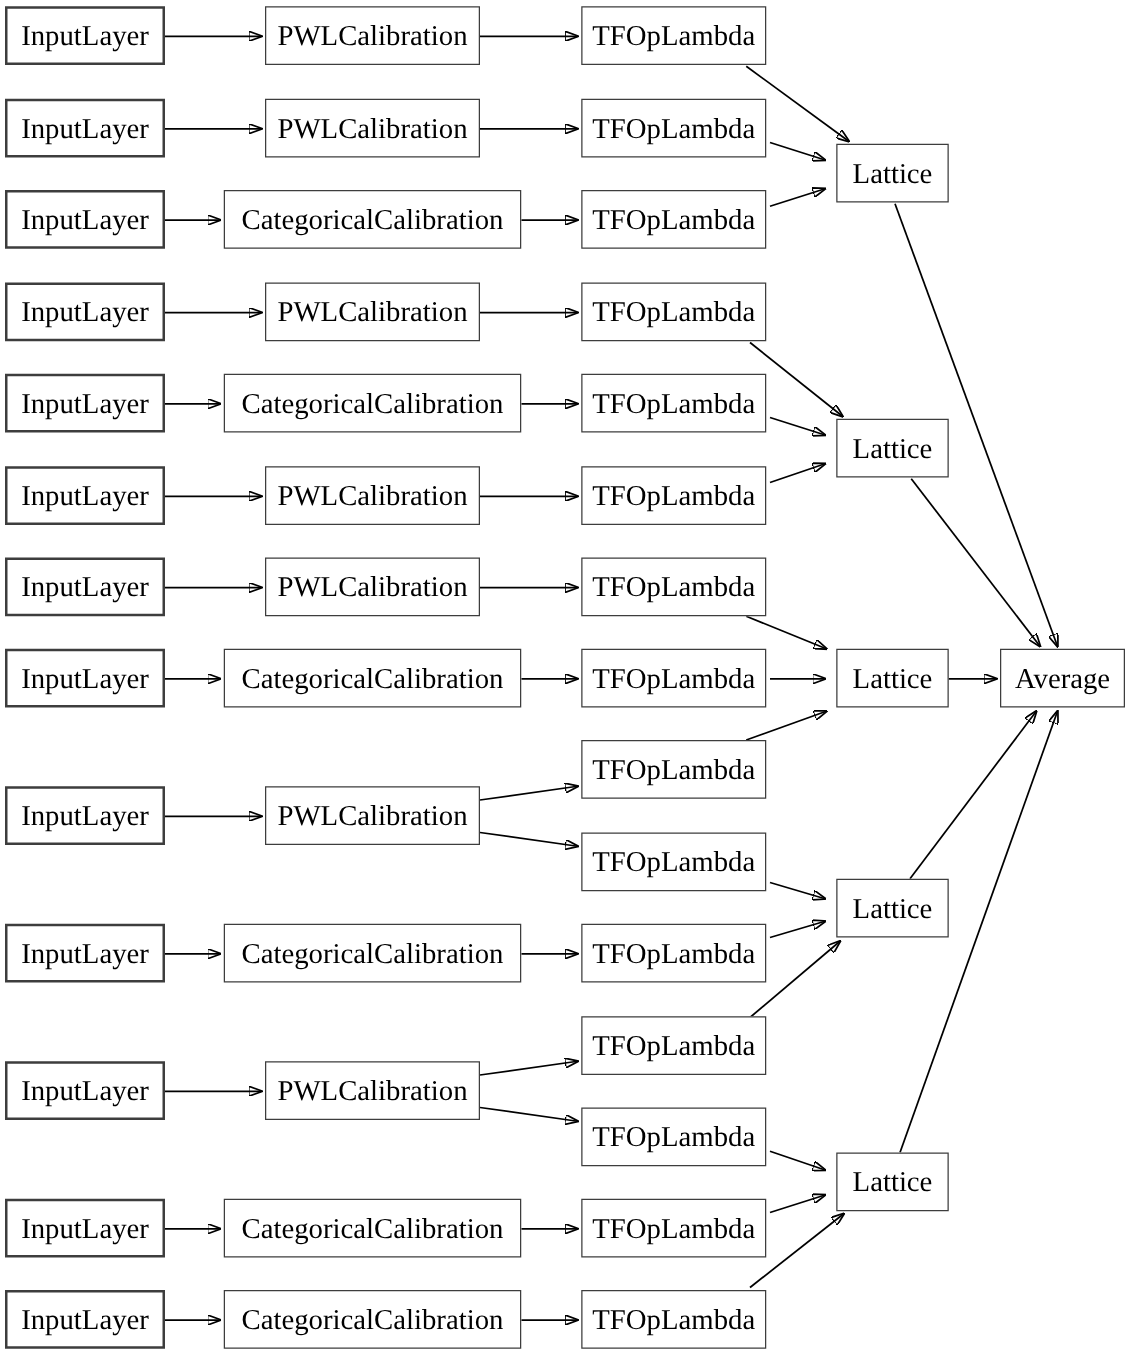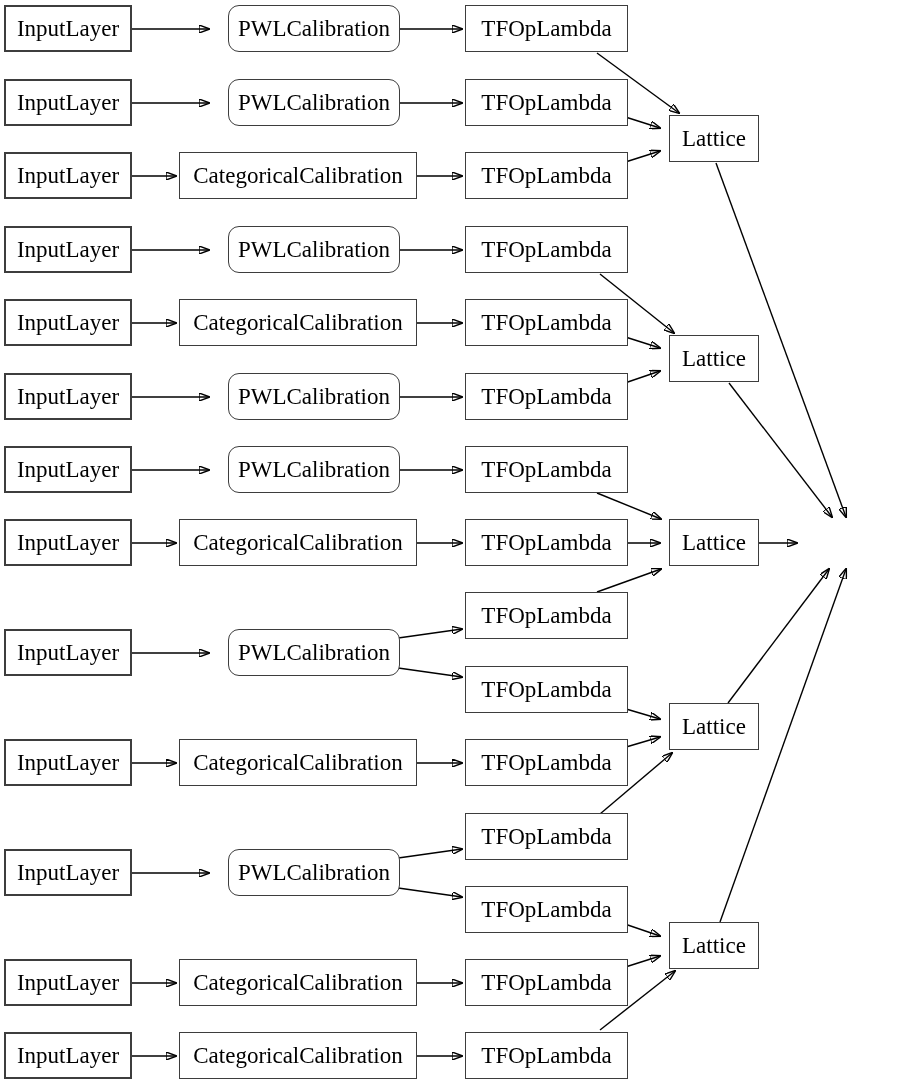--- a/index.html
+++ b/index.html
@@ -25,23 +25,23 @@
     color: #000000;
     font-size: 23px;
     line-height: 1;
     display: flex;
     align-items: center;
     justify-content: center;
     white-space: nowrap;
     overflow: hidden;
   }
   .nd-il  { left: 4px;   width: 128px; border-width: 2px; }
-  .nd-pwl { left: 228px; width: 172px; border-radius: 11px; }
+  .nd-pwl { left: 212px; width: 172px; }
   .nd-cat { left: 179px; width: 238px; }
-  .nd-tfop{ left: 465px; width: 163px; }
+  .nd-tfop{ left: 465px; width: 148px; }
   .nd-lat { left: 669px; width: 90px;  }
   .nd-avg { left: 800px; width: 100px; }
 </style>
 </head>
 <body>
 
 <div class="canvas">
 
   <svg class="edges" viewBox="0 0 905 1087">
     <defs>
@@ -146,14 +146,15 @@
   <div class="node nd-tfop" style="top:886px">TFOpLambda</div>
   <div class="node nd-tfop" style="top:959px">TFOpLambda</div>
   <div class="node nd-tfop" style="top:1032px">TFOpLambda</div>
 
   <div class="node nd-lat" style="top:115px">Lattice</div>
   <div class="node nd-lat" style="top:335px">Lattice</div>
   <div class="node nd-lat" style="top:519px">Lattice</div>
   <div class="node nd-lat" style="top:703px">Lattice</div>
   <div class="node nd-lat" style="top:922px">Lattice</div>
 
+  <div class="node nd-avg" style="top:519px">Average</div>
 
 </div>
 
 </body></html>

